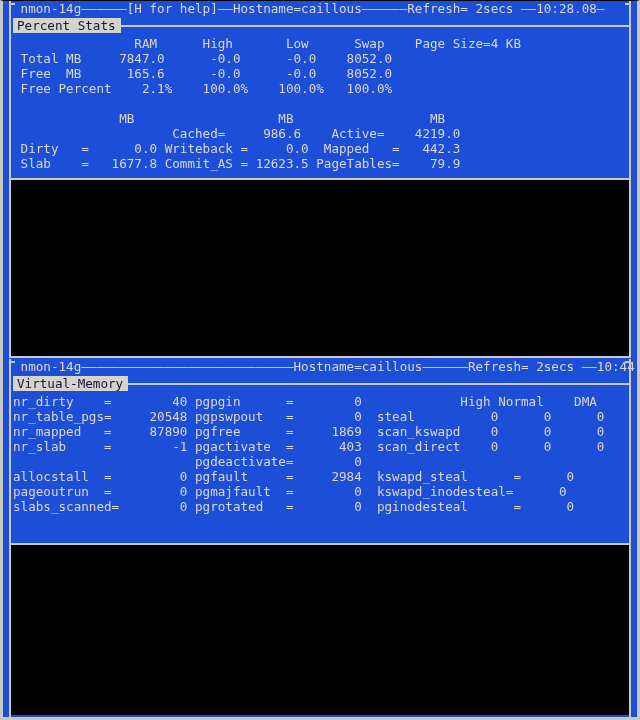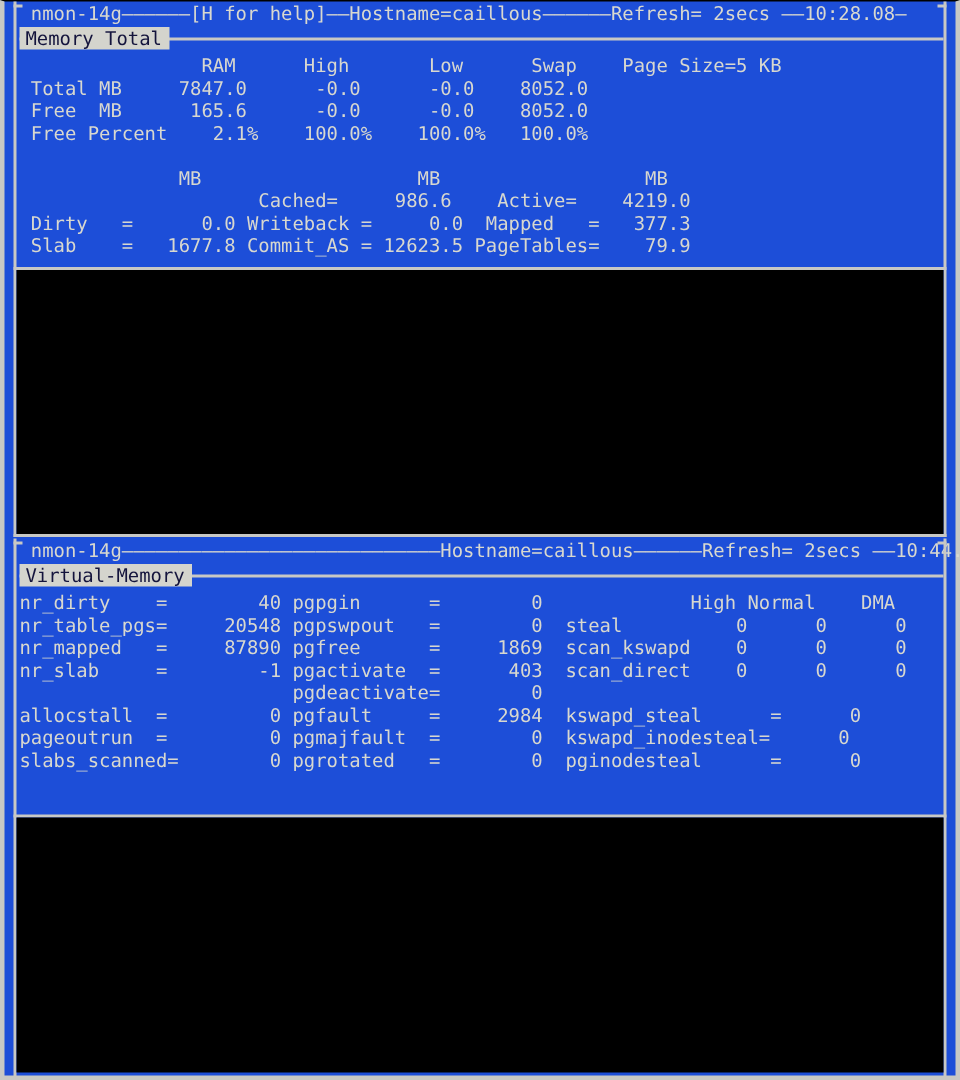--- a/index.html
+++ b/index.html
@@ -136,40 +136,40 @@
 <body>
 
 <div id="terminal">
 
   <div class="panel" id="panel-memory" style="top:0px; height:357px;">
 
     <div class="titlebar"><span> nmon-14g——————[H for help]——Hostname=caillous——————Refresh= 2secs ——10:28.08—</span></div>
 
     <div class="seclabel-row">
       <div class="tail"></div>
-      <span class="seclabel">Memory Total</span>
+      <span class="seclabel">Percent Stats</span>
     </div>
 
     <div class="frame">
       <div class="v-left"></div>
       <div class="v-right"></div>
       <div class="tick-l"></div>
       <div class="tick-r"></div>
       <div class="h-bottom" style="top:355px;"></div>
     </div>
 
     <div class="body" style="padding-top:2px;">
-      <div class="row">                RAM      High       Low      Swap    Page Size=5 KB</div>
+      <div class="row">                RAM      High       Low      Swap    Page Size=4 KB</div>
       <div class="row"> Total MB     7847.0      -0.0      -0.0    8052.0</div>
       <div class="row"> Free  MB      165.6      -0.0      -0.0    8052.0</div>
       <div class="row"> Free Percent    2.1%    100.0%    100.0%   100.0%</div>
       <div class="row blank"></div>
       <div class="row">              MB                   MB                  MB</div>
       <div class="row">                     Cached=     986.6    Active=    4219.0</div>
-      <div class="row"> Dirty   =      0.0 Writeback =     0.0  Mapped   =   377.3</div>
+      <div class="row"> Dirty   =      0.0 Writeback =     0.0  Mapped   =   442.3</div>
       <div class="row"> Slab    =   1677.8 Commit_AS = 12623.5 PageTables=    79.9</div>
     </div>
 
     <div style="position:absolute; left:6px; right:6px; top:177px; height:2px; background:#c8c8c4;"></div>
 
     <div class="filler" style="position:absolute; left:8px; right:8px; top:179px; height:176px;"></div>
   </div>
 
   <div class="panel" id="panel-vm" style="top:358px; height:359px;">
 

